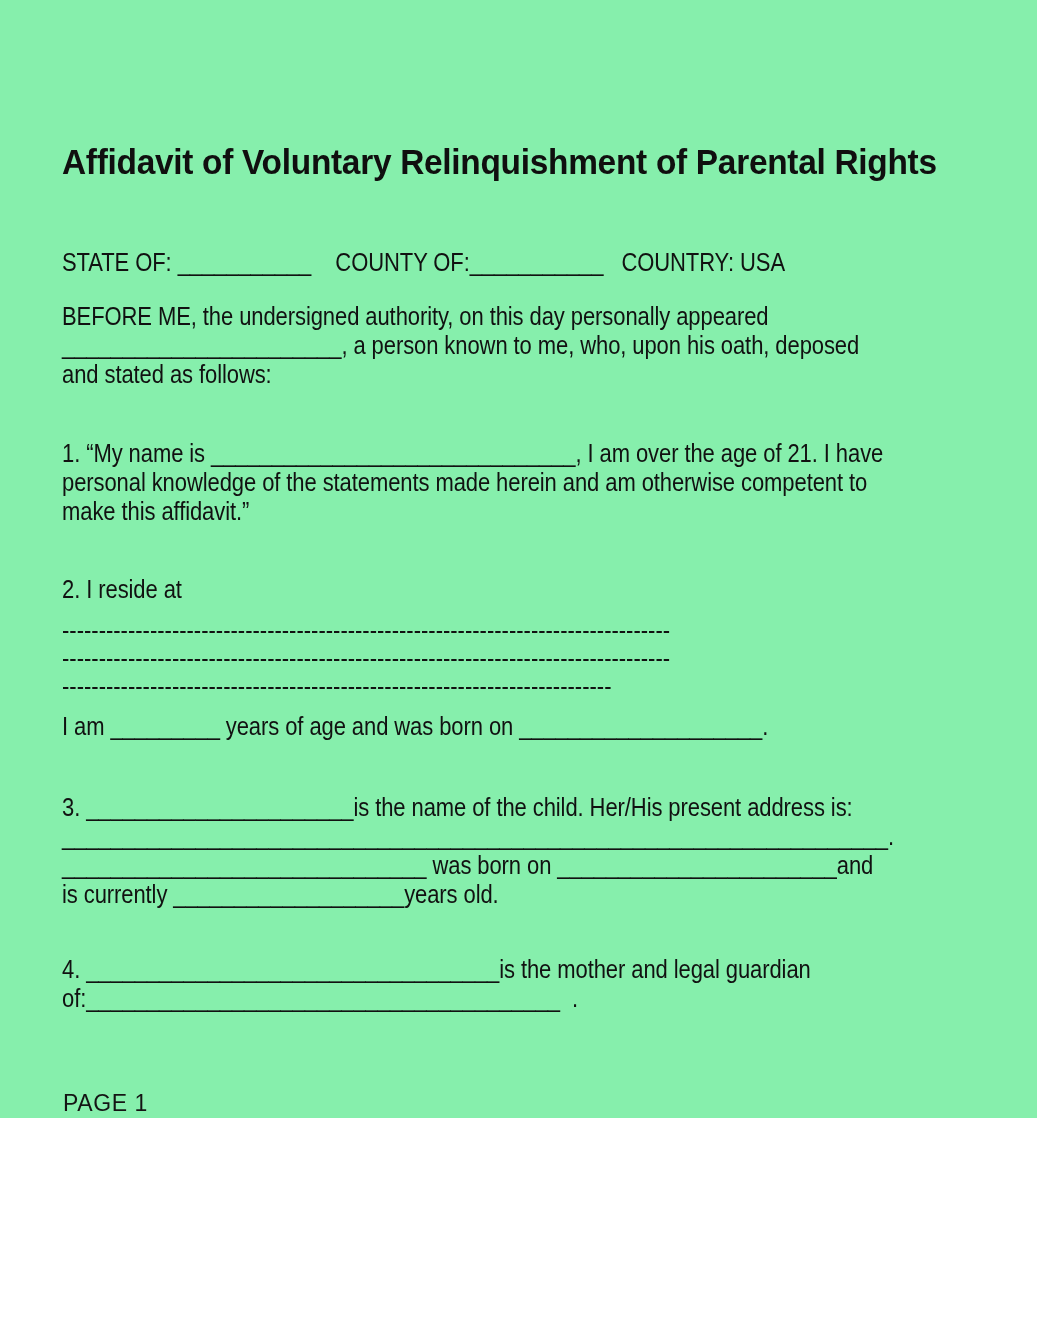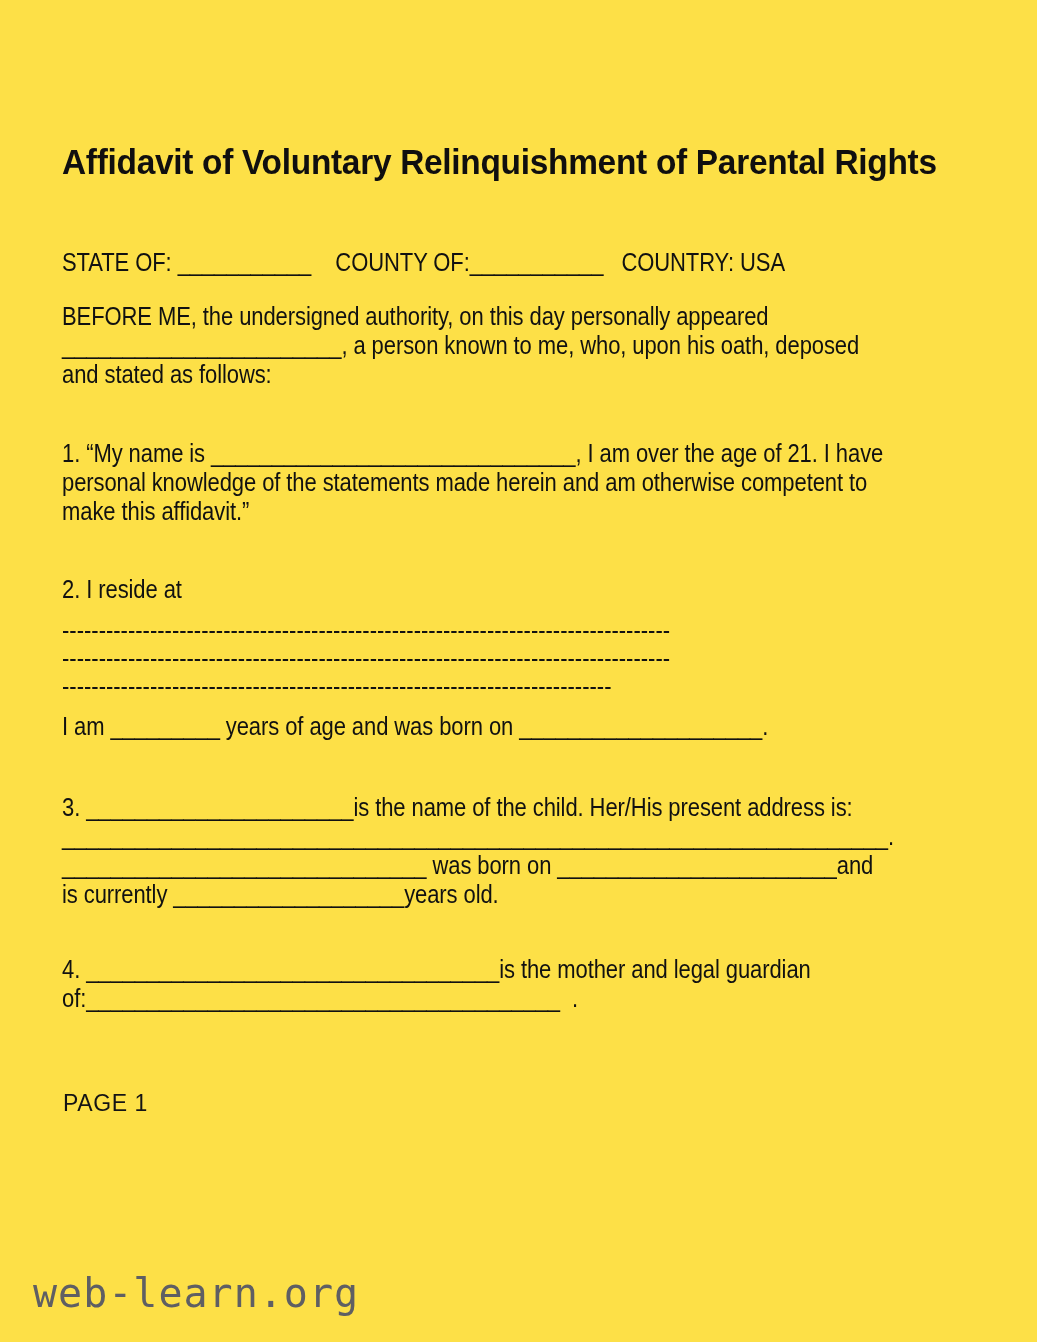--- a/index.html
+++ b/index.html
@@ -3,22 +3,22 @@
 <meta charset="utf-8">
 <style>
   html, body {
     margin: 0;
     padding: 0;
     background: #ffffff;
   }
   .page {
     position: relative;
     width: 1037px;
-    height: 1342px;
-    background: #fde047;
+    height: 1118px;
+    background: #86efac;
     overflow: hidden;
     font-family: "Liberation Sans", sans-serif;
     color: #000000;
   }
 
   
   .doc-title {
     position: absolute;
     left: 62px;
     top: 118px;

